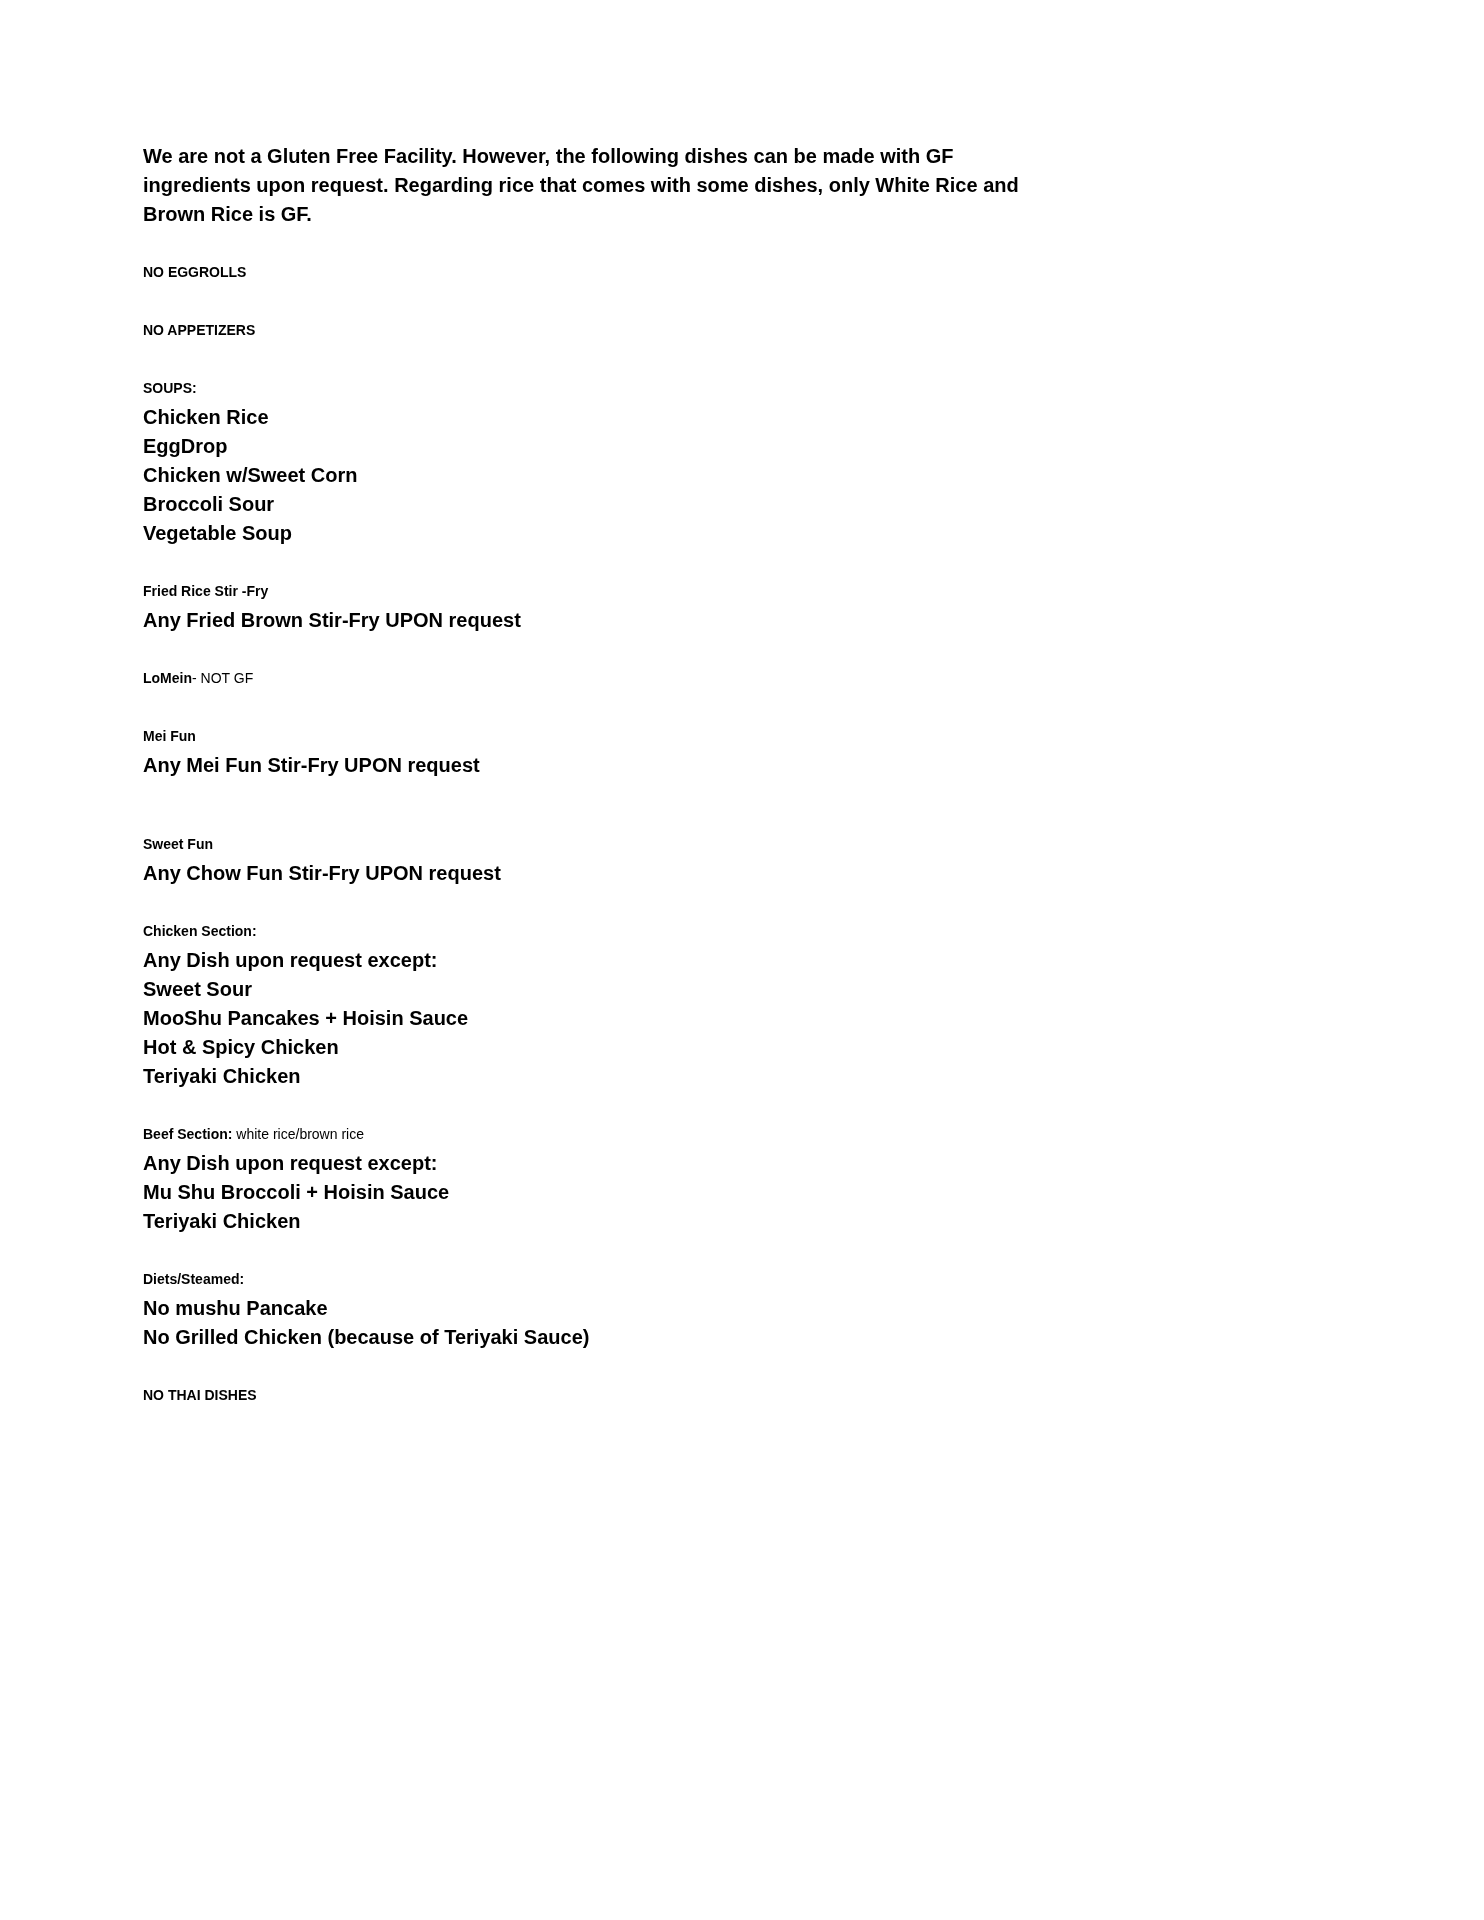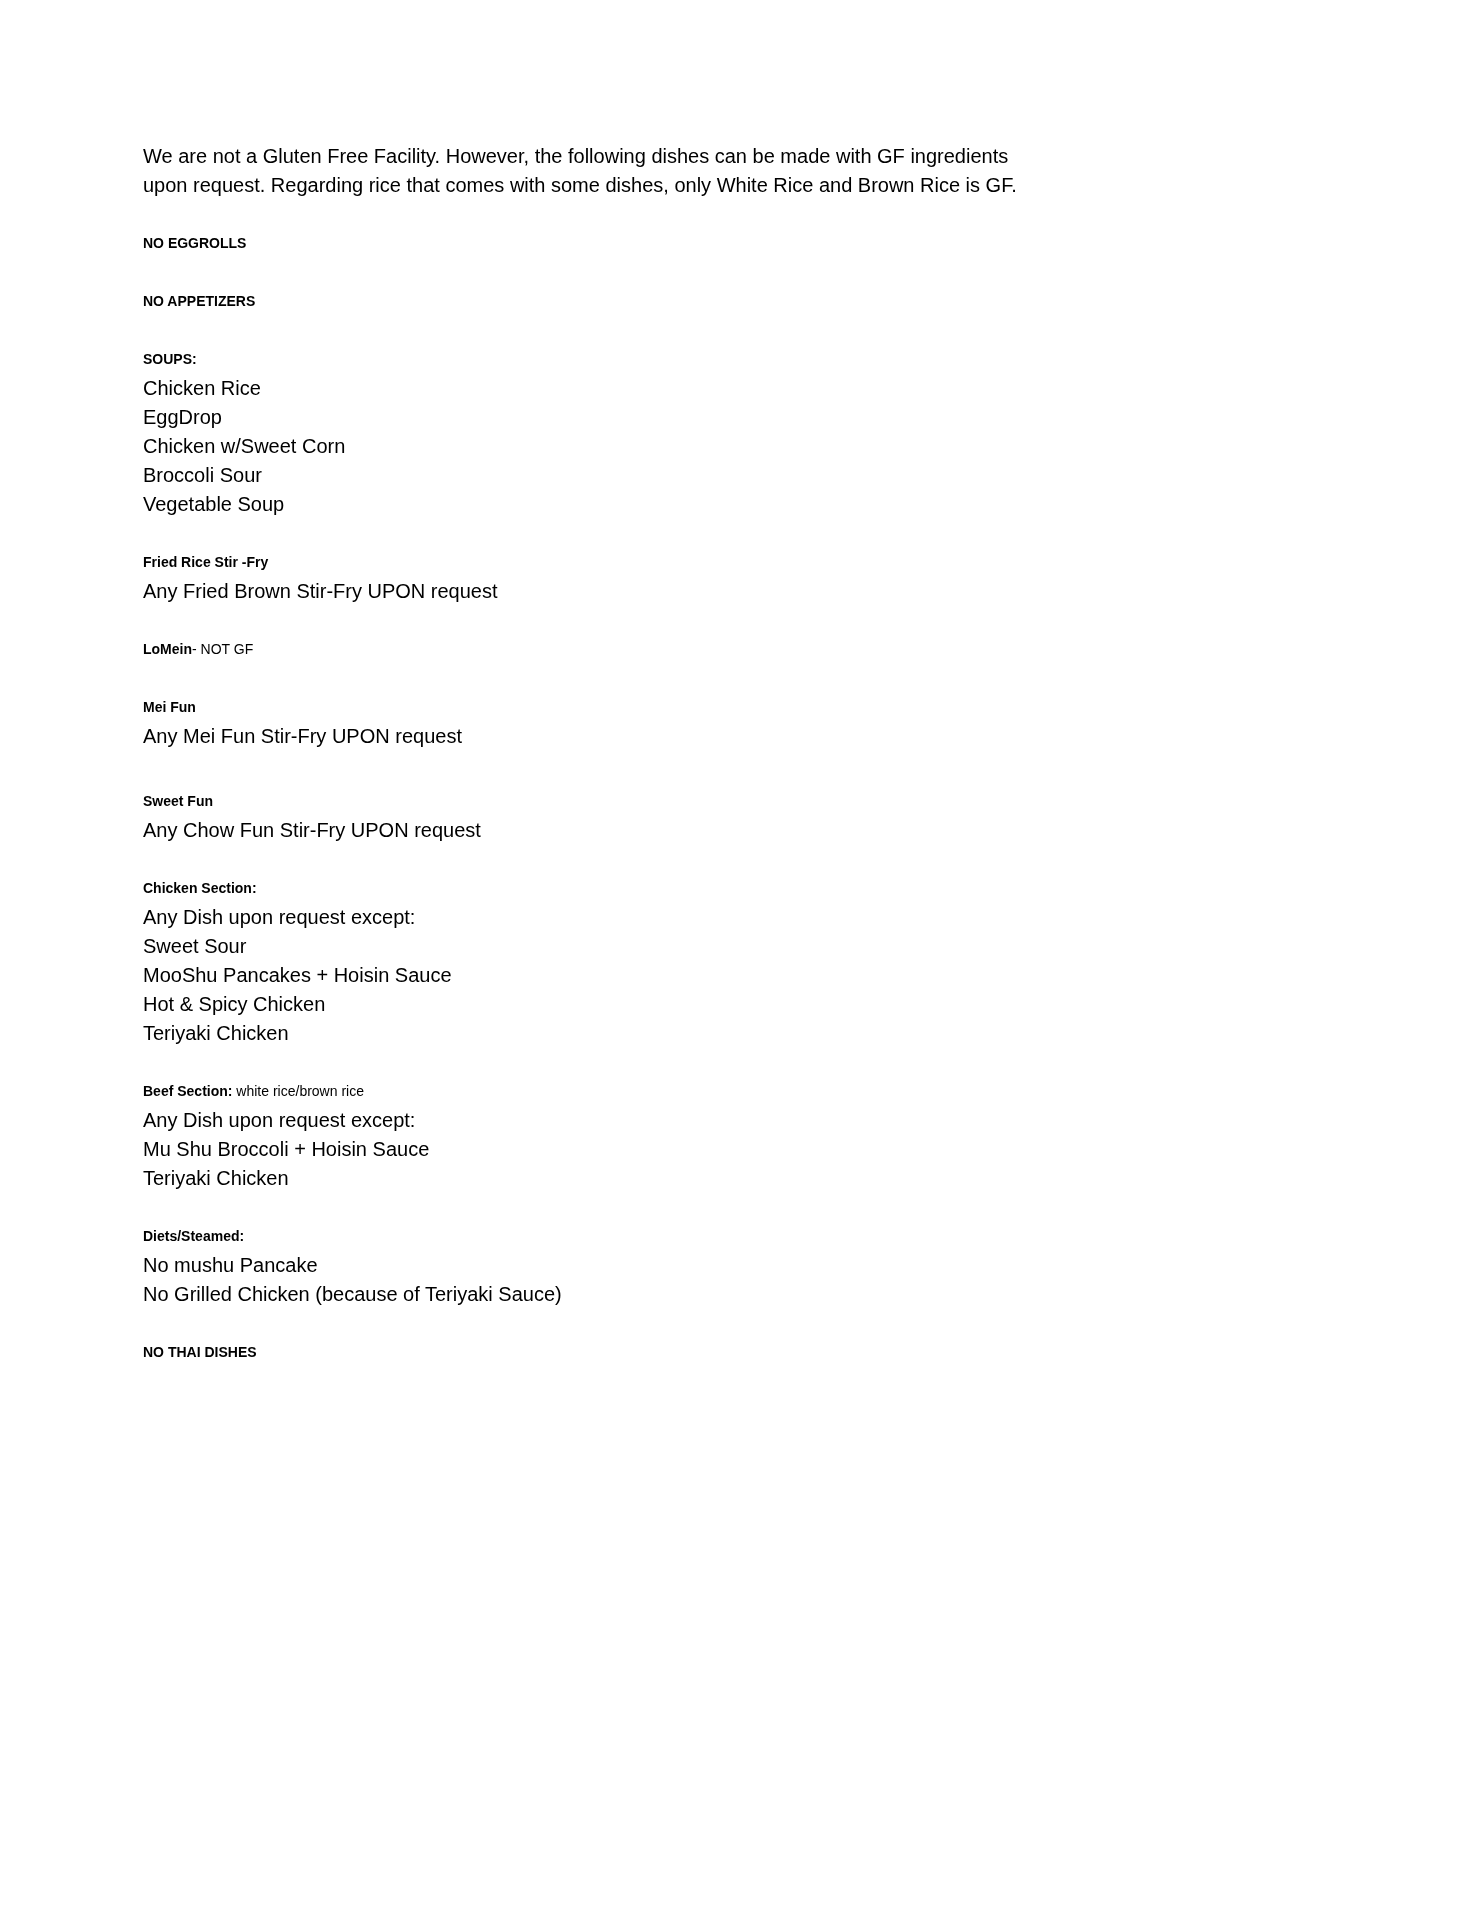--- a/index.html
+++ b/index.html
@@ -21,31 +21,31 @@
     background: #ffffff;
   }
   .doc {
     font-size: 20px;
     line-height: 29px;
   }
   .block {
     margin: 0 0 29px 0;
   }
   .block.gap-2 {
-    margin-bottom: 36px;
+    margin-bottom: 50px;
   }
   .intro {
     max-width: 905px;
   }
   .line {
     margin: 0;
     padding: 0;
     font-size: 20px;
     line-height: 29px;
-    font-weight: 400;
+    font-weight: 700;
   }
   .heading {
     margin: 0;
     padding: 0;
     font-size: 14px;
     line-height: 29px;
     font-weight: 700;
   }
   .heading .bold {
     font-weight: 700;

